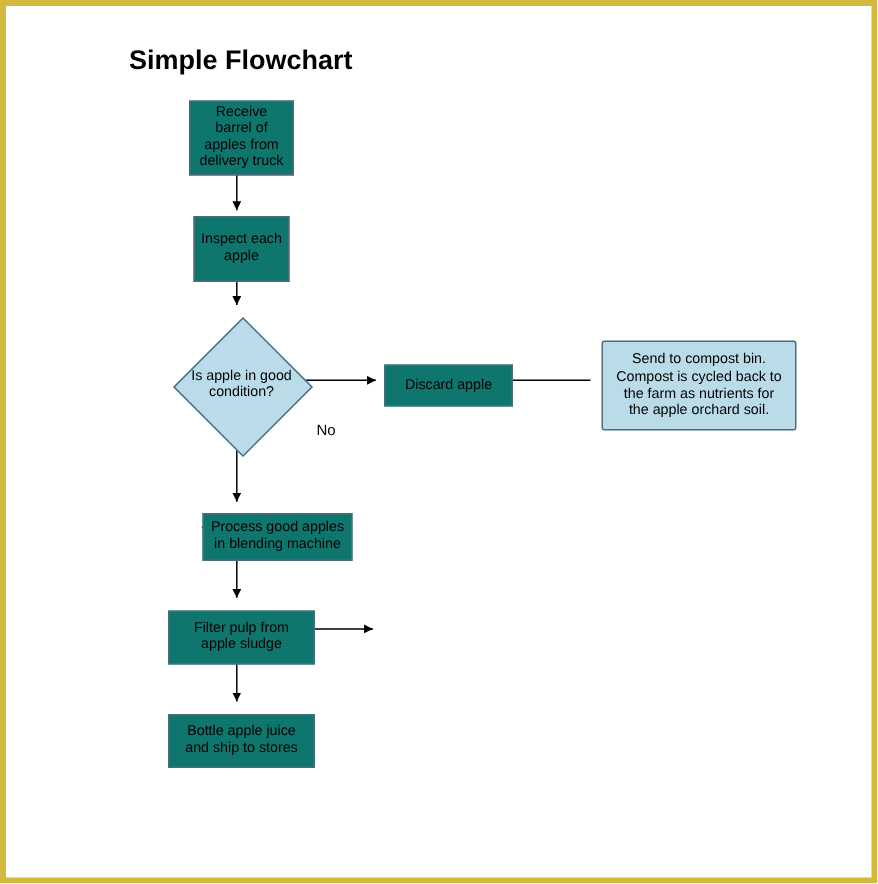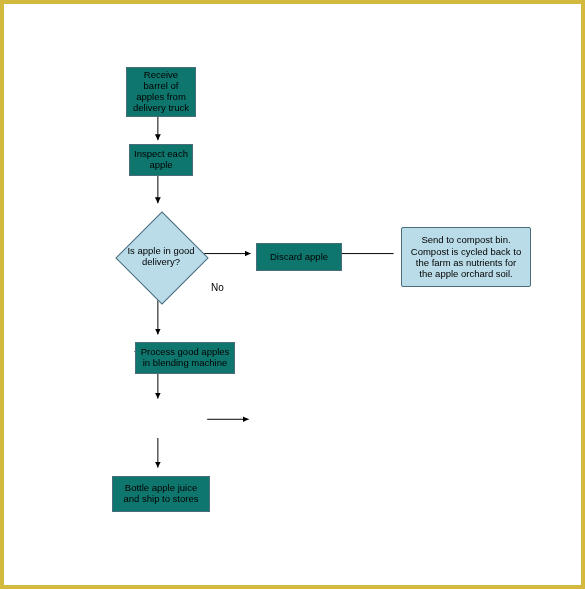--- a/index.html
+++ b/index.html
@@ -93,20 +93,21 @@
     justify-content: center;
     padding: 20px 6px;
     box-sizing: border-box;
   }
 </style>
 </head>
 <body>
 
 <div class="frame">
 
+  <div class="title">Simple Flowchart</div>
 
   <div class="canvas">
 
     <svg class="arrows" viewBox="0 0 585 589">
       <defs>
         <marker id="ah" markerWidth="8" markerHeight="8" refX="6" refY="3" orient="auto">
           <path d="M0,0 L6,3 L0,6 Z" fill="#000"></path>
         </marker>
       </defs>
 
@@ -122,35 +123,36 @@
 
       <line x1="156" y1="372" x2="156" y2="400" stroke="#000" stroke-width="1" marker-end="url(#ah)"></line>
 
       <line x1="206" y1="421" x2="248" y2="421" stroke="#000" stroke-width="1" marker-end="url(#ah)"></line>
 
       <line x1="156" y1="440" x2="156" y2="470" stroke="#000" stroke-width="1" marker-end="url(#ah)"></line>
     </svg>
 
     <div class="node" style="left:122px; top:63px; width:70px; height:50px;">Receive barrel of apples from delivery truck</div>
 
-    <div class="node" style="left:125px; top:140px; width:64px; height:32px;">Inspect each apple</div>
+    <div class="node" style="left:125px; top:140px; width:64px; height:44px;">Inspect each apple</div>
 
     <div class="diamond-wrap" style="left:111px; top:207px; width:92px; height:92px;">
       <div class="diamond-shape" style="left:14px; top:14px; width:64px; height:64px;"></div>
-      <div class="diamond-text" style="left:0; top:0; width:92px; height:92px;">Is apple in good delivery?</div>
+      <div class="diamond-text" style="left:0; top:0; width:92px; height:92px;">Is apple in good condition?</div>
     </div>
 
     <div class="edge-label" style="left:207px; top:234px;">No</div>
 
     <div class="node" style="left:252px; top:239px; width:86px; height:28px;">Discard apple</div>
 
     <div class="note" style="left:397px; top:223px; width:130px; height:60px; border-radius:2px;">Send to compost bin. Compost is cycled back to the farm as nutrients for the apple orchard soil.</div>
 
     <div class="edge-label" style="left:130px; top:302px;">Yes</div>
 
     <div class="node" style="left:107px; top:338px; width:100px; height:32px;margin-left:24px;">Process good apples in blending machine</div>
 
+    <div class="node" style="left:108px; top:403px; width:98px; height:36px;">Filter pulp from apple sludge</div>
 
 
     <div class="node" style="left:108px; top:472px; width:98px; height:36px;">Bottle apple juice and ship to stores</div>
 
   </div>
 </div>
 
 </body></html>

